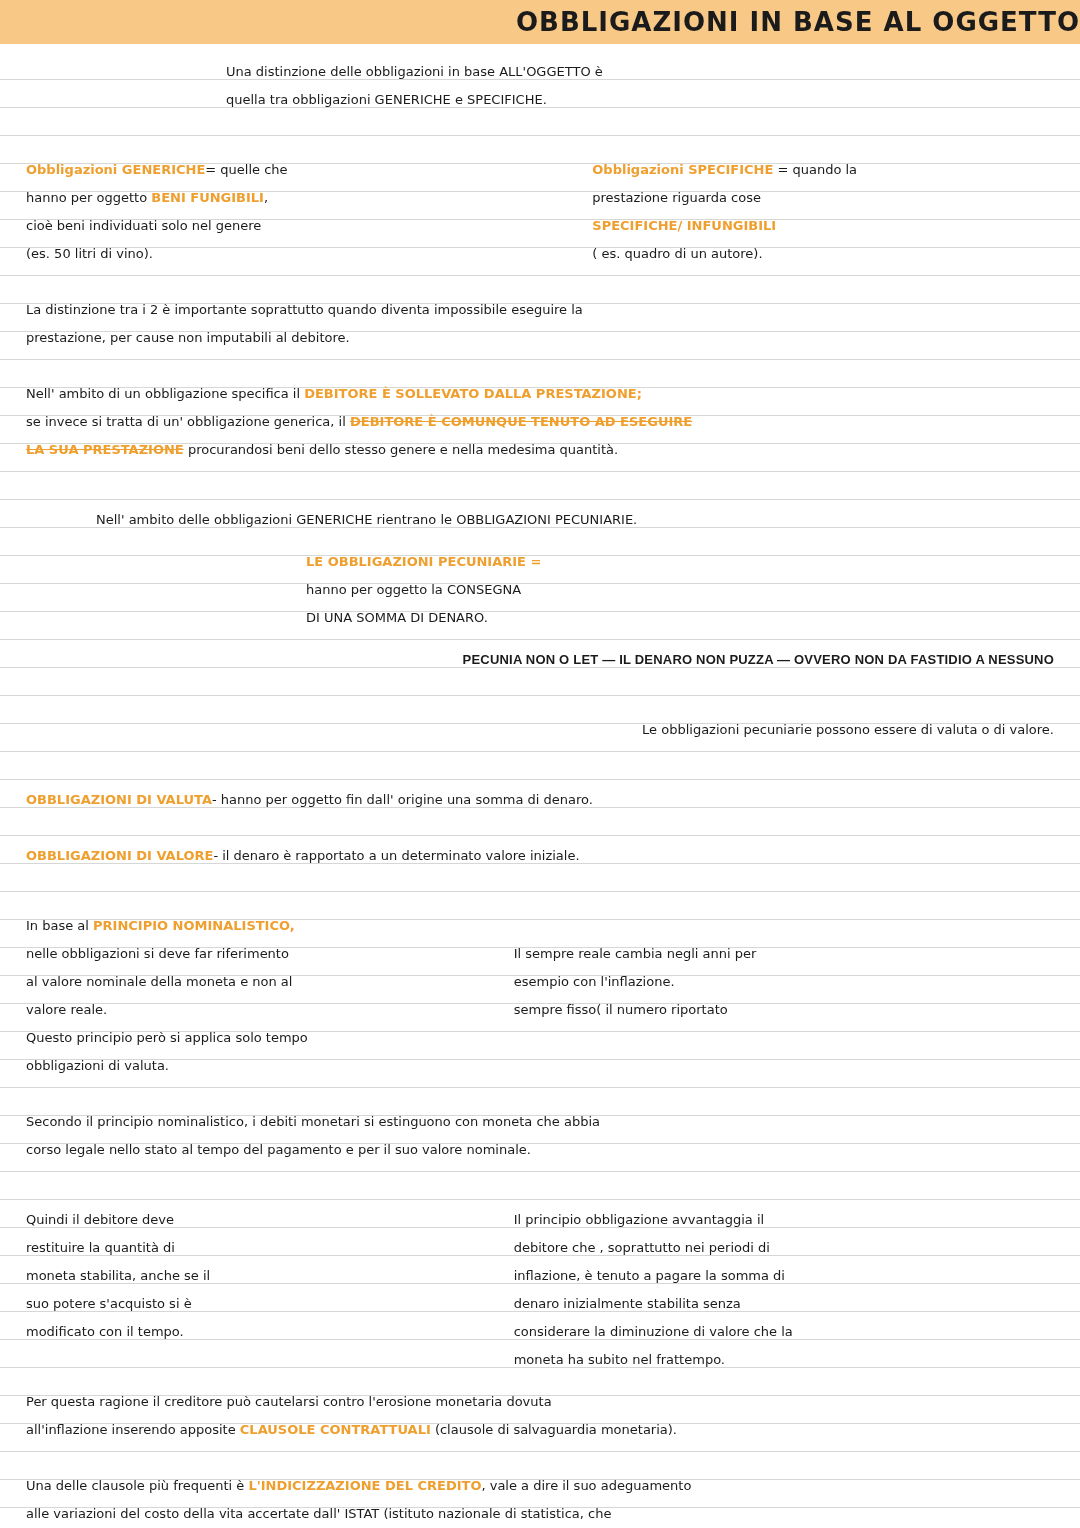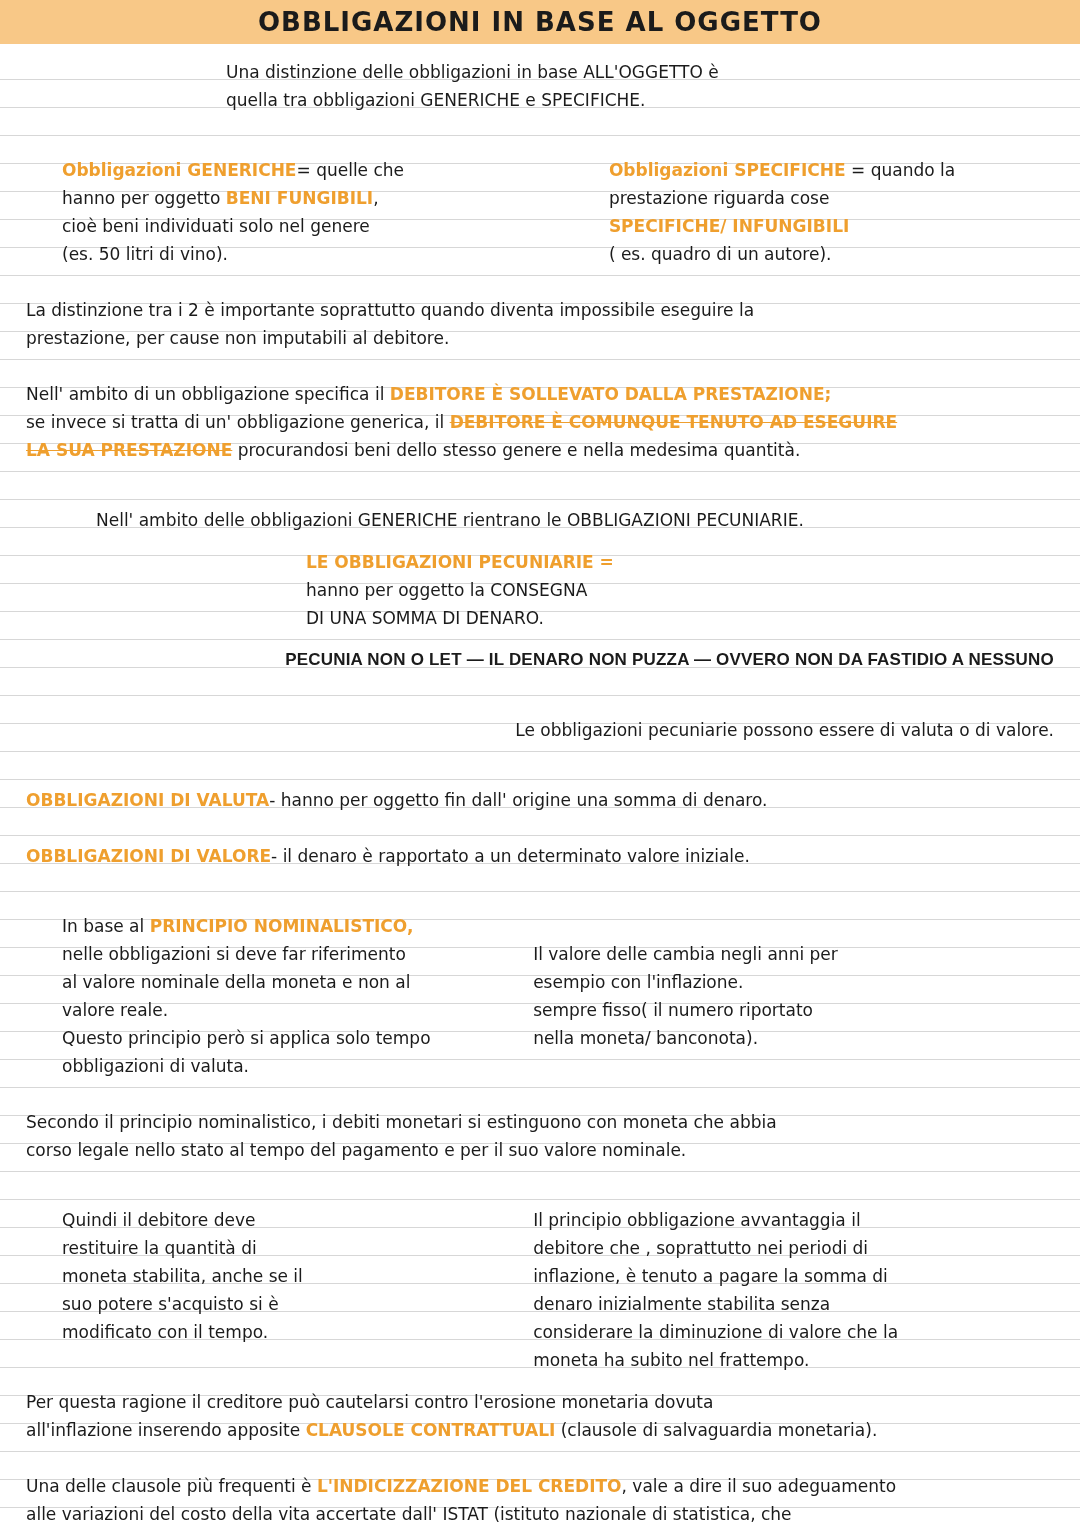--- a/index.html
+++ b/index.html
@@ -29,21 +29,21 @@
     );
     background-position: 0 52px;
     overflow: hidden;
   }
 
   .title-bar {
     background: #f8c887;
     height: 44px;
     display: flex;
     align-items: center;
-    justify-content: center;
+    justify-content: flex-end;
     position: relative;
     z-index: 3;
   }
   .title-bar .title {
     font-family: "DejaVu Sans", sans-serif;
     font-weight: bold;
     font-size: 26px;
     letter-spacing: 1px;
     color: #1b1b1b;
     text-transform: uppercase;
@@ -52,39 +52,38 @@
   .content {
     position: relative;
     z-index: 2;
     padding: 0 26px;
   }
 
   .block { margin: 0; }
 
   p.line, div.line {
     margin: 0;
-    font-size: 17px;
+    font-size: 13px;
     line-height: 28px;
   }
 
   .spacer-14 { height: 14px; }
   .spacer-28 { height: 28px; }
   .spacer-42 { height: 42px; }
 
   .or { color: #ef9f2e; font-weight: bold; }
   .or-strike { color: #ef9f2e; font-weight: bold; text-decoration: line-through; }
   .indent-1 { padding-left: 200px; }
   .indent-2 { padding-left: 70px; }
   .indent-3 { padding-left: 280px; }
   .indent-4 { padding-left: 150px; text-align: right; }
 
   .two-col {
     display: flex;
     gap: 16px;
-    margin-left: 36px;
   }
   .col-left { width: 560px; padding-right: 10px; box-sizing: border-box; }
   .col-right { width: 470px; box-sizing: border-box; }
   .col-left-b { width: 480px; padding-right: 10px; box-sizing: border-box; }
   .col-right-b { width: 550px; box-sizing: border-box; }
   .latin { font-family: "Liberation Sans", sans-serif; font-weight: bold; font-size: 18.5px; letter-spacing: 0.2px;}
 </style>
 </head>
 <body>
 
@@ -187,24 +186,23 @@
           <span>In base al </span><span class="or">PRINCIPIO NOMINALISTICO,</span>
         </div>
         <div class="line">nelle obbligazioni si deve far riferimento</div>
         <div class="line">al valore nominale della moneta e non al</div>
         <div class="line">valore reale.</div>
         <div class="line">Questo principio però si applica solo tempo</div>
         <div class="line">obbligazioni di valuta.</div>
       </div>
       <div class="col-right-b">
         <div style="height:28px"></div>
-        <div class="line">Il valore delle cambia negli anni per</div>
+        <div class="line">Il sempre reale cambia negli anni per</div>
         <div class="line">esempio con l'inflazione.</div>
         <div class="line">sempre fisso( il numero riportato</div>
-        <div class="line">nella moneta/ banconota).</div>
       </div>
     </div>
 
     <div class="spacer-28"></div>
 
     <div class="block">
       <div class="line">Secondo il principio nominalistico, i debiti monetari si estinguono con moneta che abbia</div>
       <div class="line">corso legale nello stato al tempo del pagamento e per il suo valore nominale.</div>
     </div>
 

